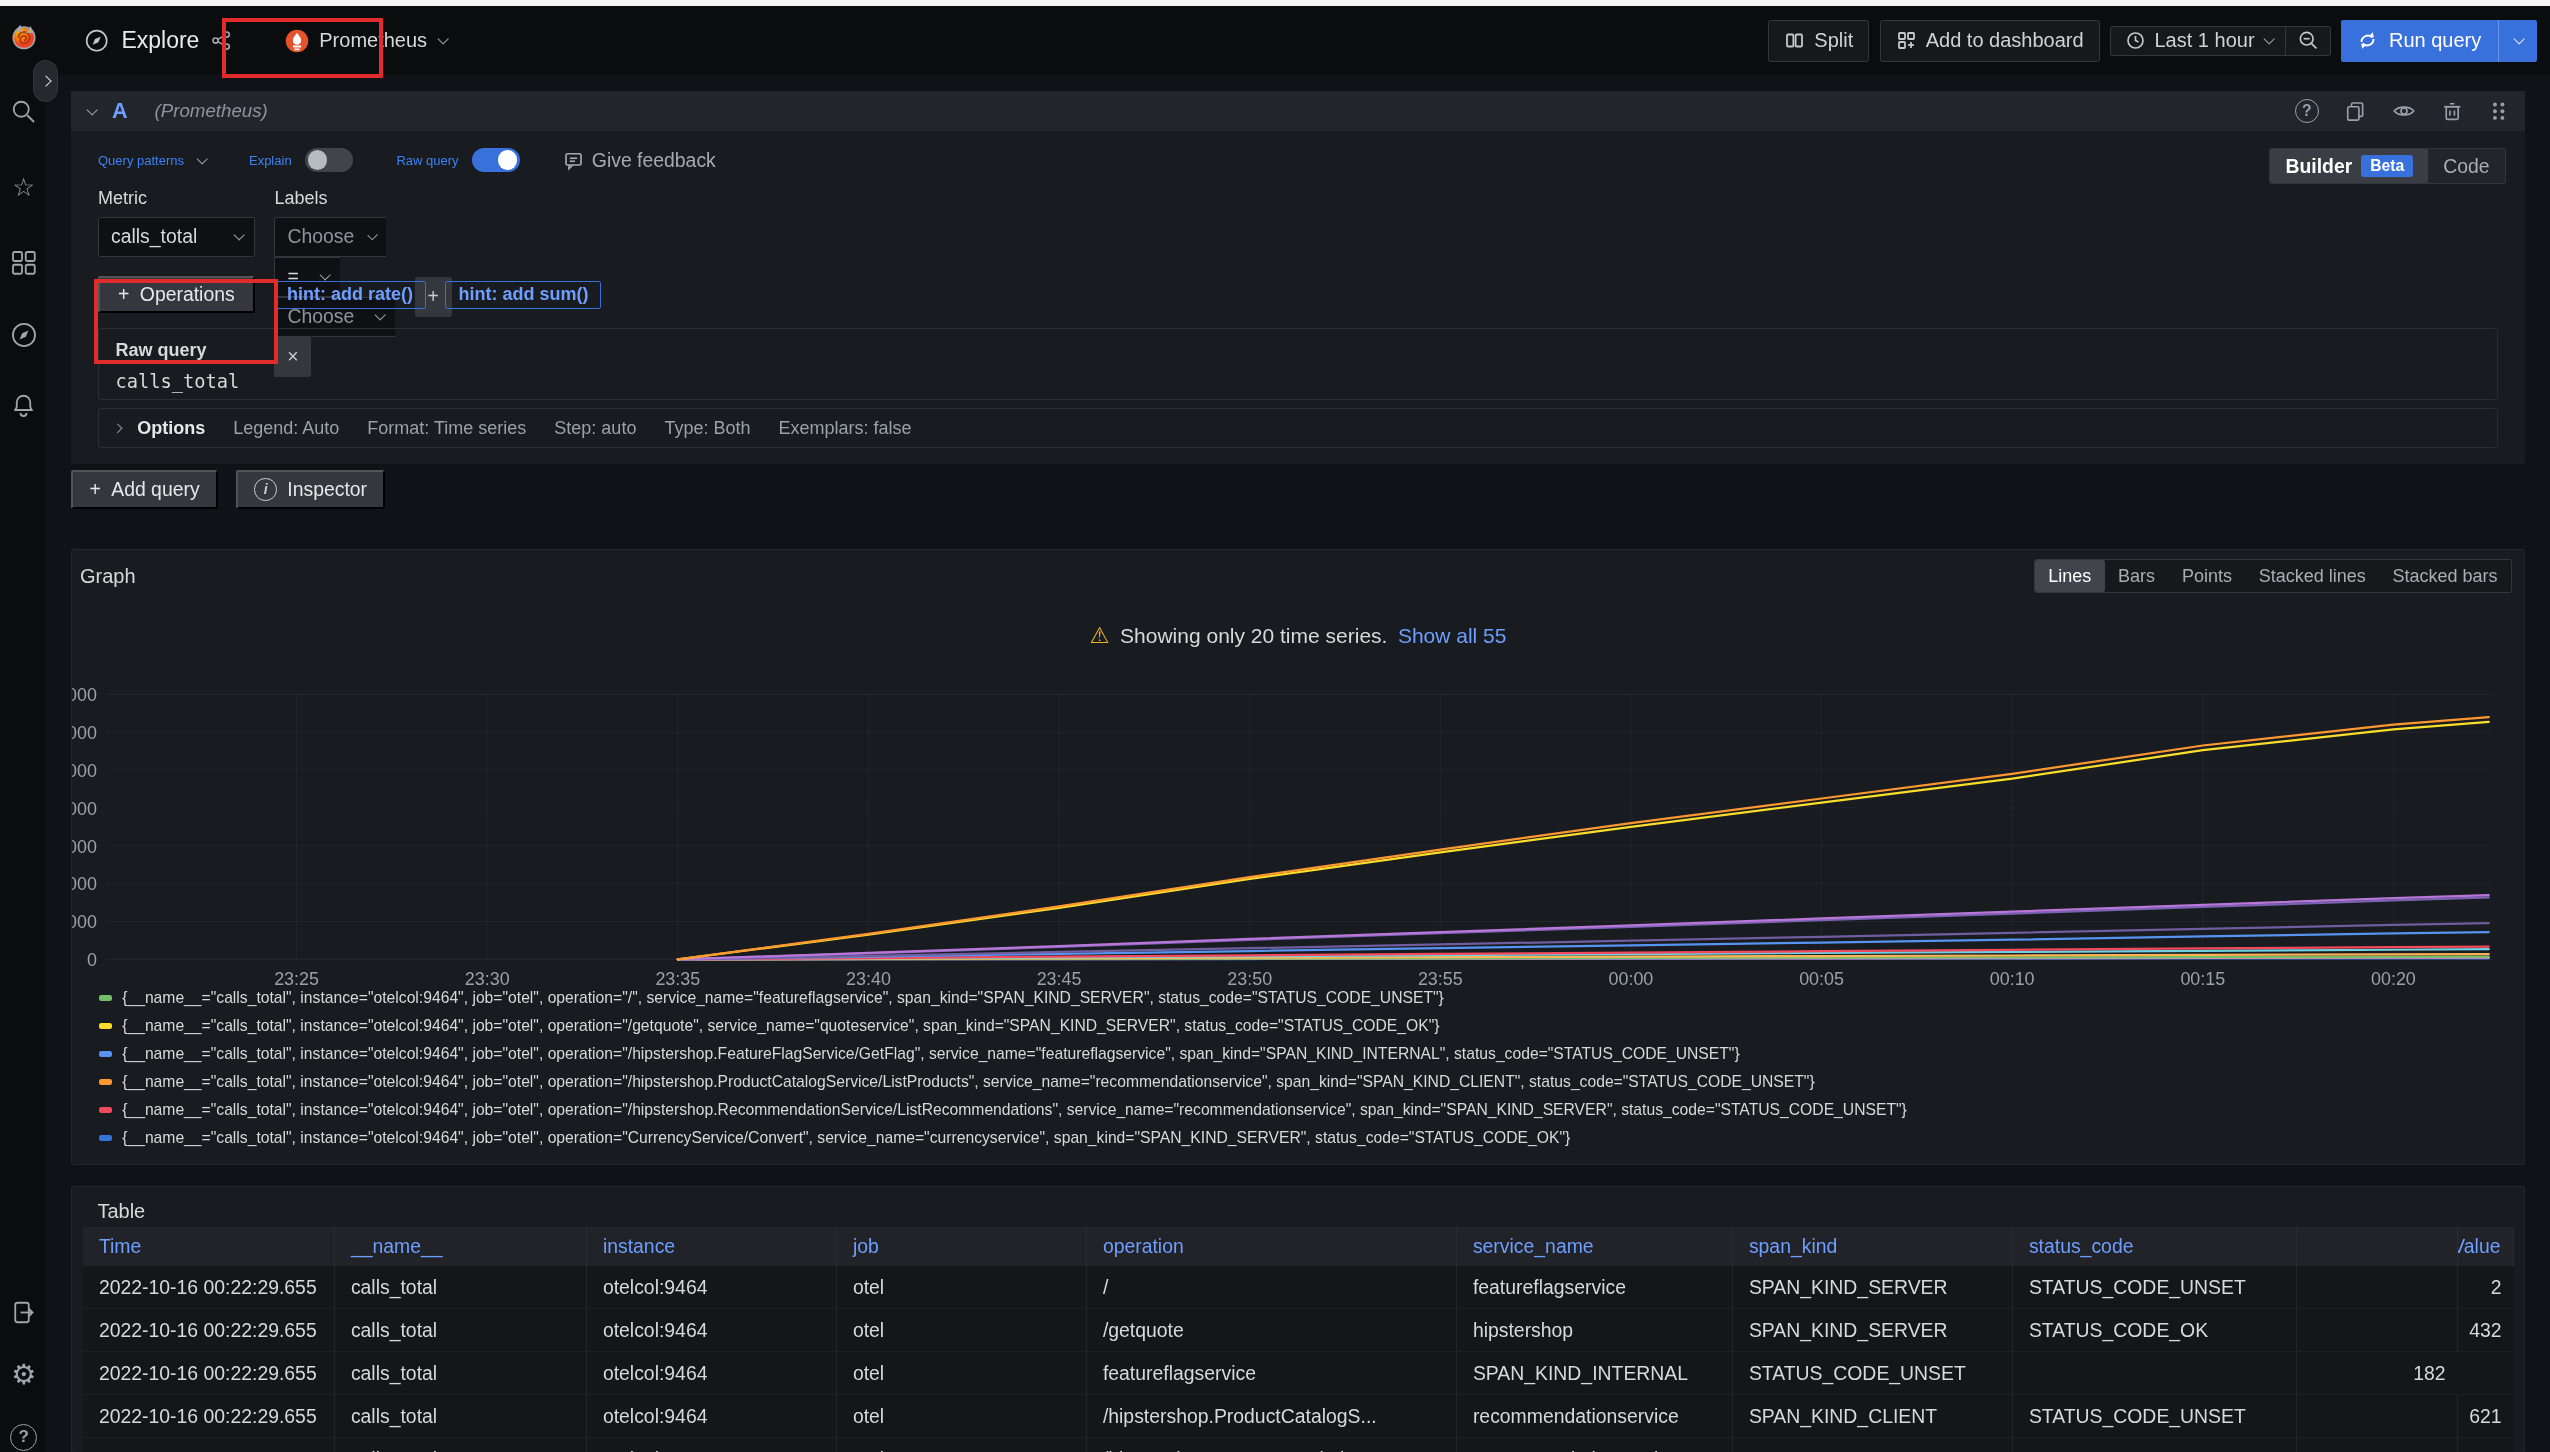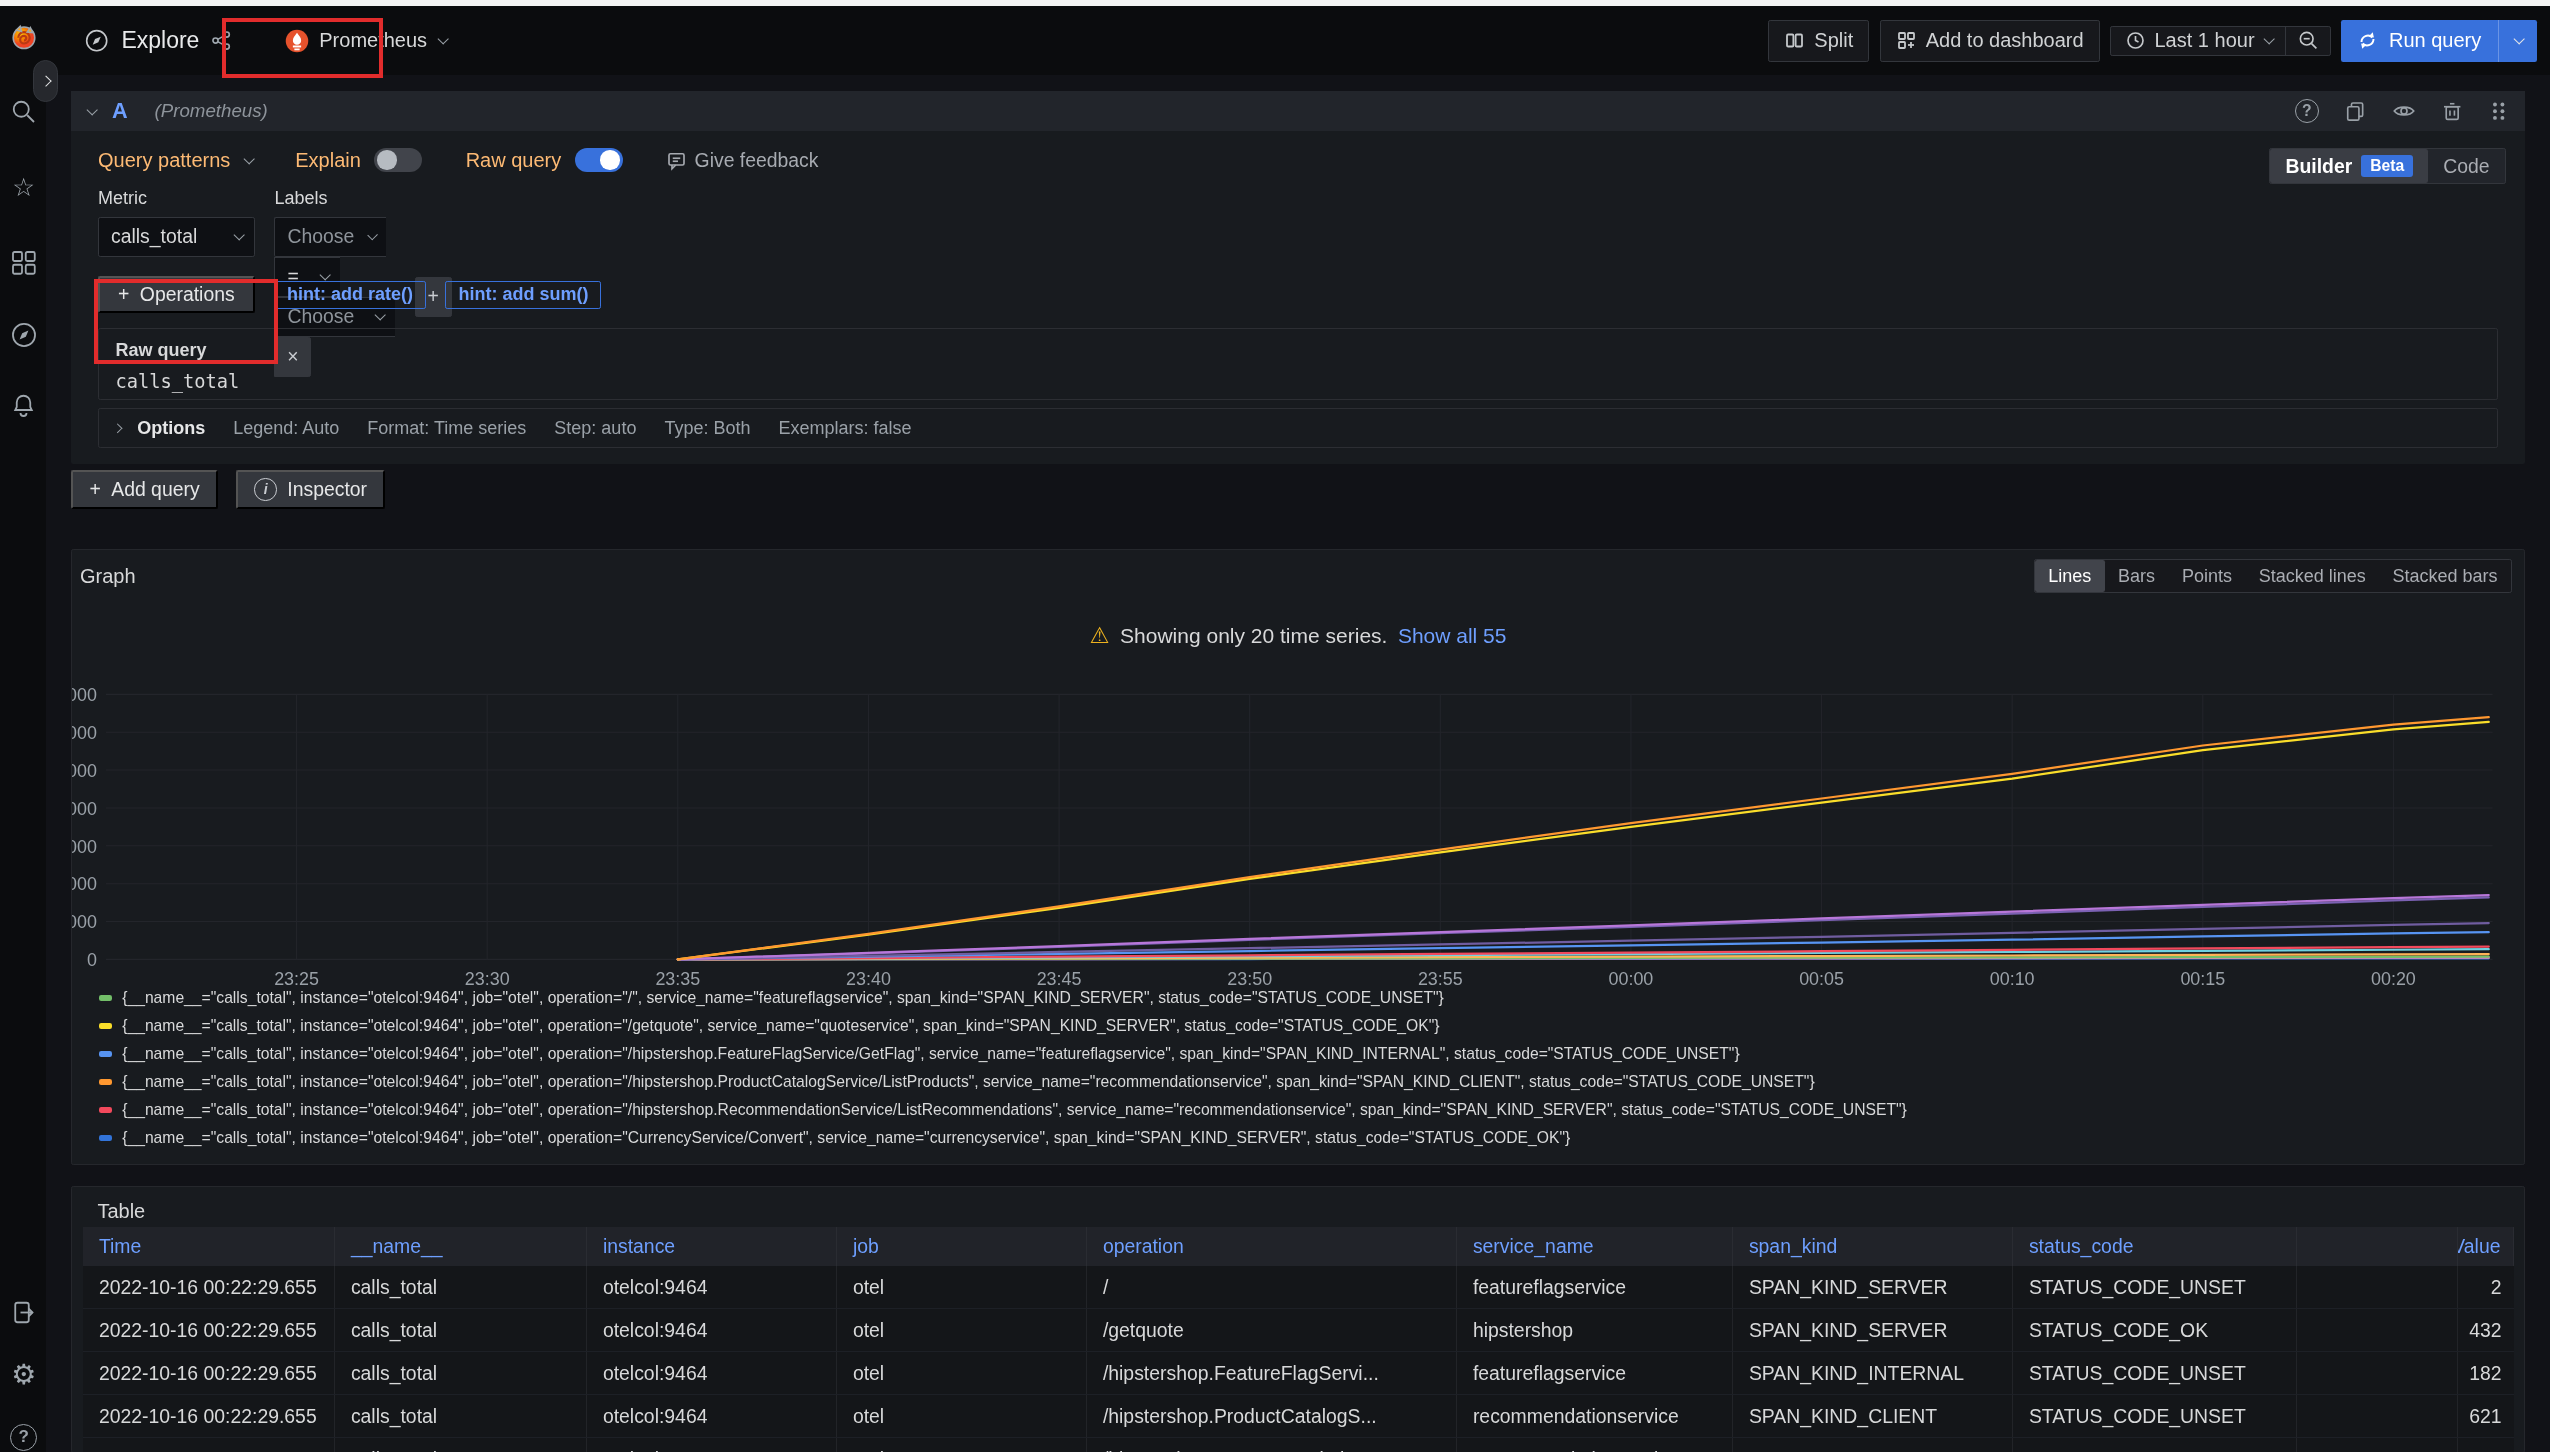--- a/index.html
+++ b/index.html
@@ -40,21 +40,21 @@
   
   .query-block { position:absolute; left:71px; top:91px; width:2454px; height:373px; background:#181b1f; border-radius:2.2px; }
   .q-header { position:absolute; left:0; top:0; right:0; height:40px; background:#22252b; display:flex; align-items:center; padding:0 16.4px; gap:16.4px; }
   .q-ref { color:#6e9fff; font-weight:bold; font-size:21.7px; }
   .q-ds-hint { color:#8e949b; font-style:italic; font-size:18.7px; margin-left:10.5px; }
   .q-header-icons { margin-left:auto; display:flex; align-items:center; gap:25.4px; color:#9aa1a8; }
   .q-header-icons svg { stroke:#9aa1a8; fill:none; stroke-width:2.2; }
   .icon-circle-q { width:24px; height:24px; border:1.6px solid #9aa1a8; border-radius:50%; font-size:15.7px; display:flex; align-items:center; justify-content:center; color:#9aa1a8; font-weight:bold; }
 
   .q-toolbar { position:absolute; left:27px; right:19.4px; top:51px; height:36px; display:flex; align-items:center; gap:13.4px; }
-  .q-toolbar .lbl { font-size:20px; color:#fdba74; }
+  .q-toolbar .lbl { font-size:13px; color:#3b82f6; }
   .toggle { width:48px; height:24px; border-radius:12px; position:relative; }
   .toggle.off { background:#41444b; }
   .toggle.on { background:#3871dc; }
   .toggle .knob { position:absolute; top:2.2px; width:19.4px; height:19.4px; border-radius:50%; }
   .toggle.off .knob { left:3px; background:#b6bbc1; }
   .toggle.on .knob { right:3px; background:#fff; }
   .feedback { display:flex; align-items:center; gap:7.5px; color:#a7abb1; font-size:19.4px; }
   .seg-tabs { margin-left:auto; display:flex; background:#22252b; border:0.7px solid #33363c; border-radius:2.2px; height:36px;margin-top:12px; }
   .seg-tab { display:flex; align-items:center; gap:9px; height:100%; padding:0 15px; font-size:19.4px; color:#aaadb3; }
   .seg-tab.active { background:#3a3d44; border-radius:2.2px; color:#fff; font-weight:bold; }
@@ -552,21 +552,20 @@
         <div class="tcell">SPAN_KIND_SERVER</div>
         <div class="tcell">STATUS_CODE_OK</div>
         <div class="tcell"></div>
         <div class="tcell value">432</div>
       </div>
       <div class="trow body">
         <div class="tcell">2022-10-16 00:22:29.655</div>
         <div class="tcell">calls_total</div>
         <div class="tcell">otelcol:9464</div>
         <div class="tcell">otel</div>
-        <div class="tcell">/hipstershop.FeatureFlagServi...</div>
         <div class="tcell">featureflagservice</div>
         <div class="tcell">SPAN_KIND_INTERNAL</div>
         <div class="tcell">STATUS_CODE_UNSET</div>
         <div class="tcell"></div>
         <div class="tcell value">182</div>
       </div>
       <div class="trow body">
         <div class="tcell">2022-10-16 00:22:29.655</div>
         <div class="tcell">calls_total</div>
         <div class="tcell">otelcol:9464</div>

